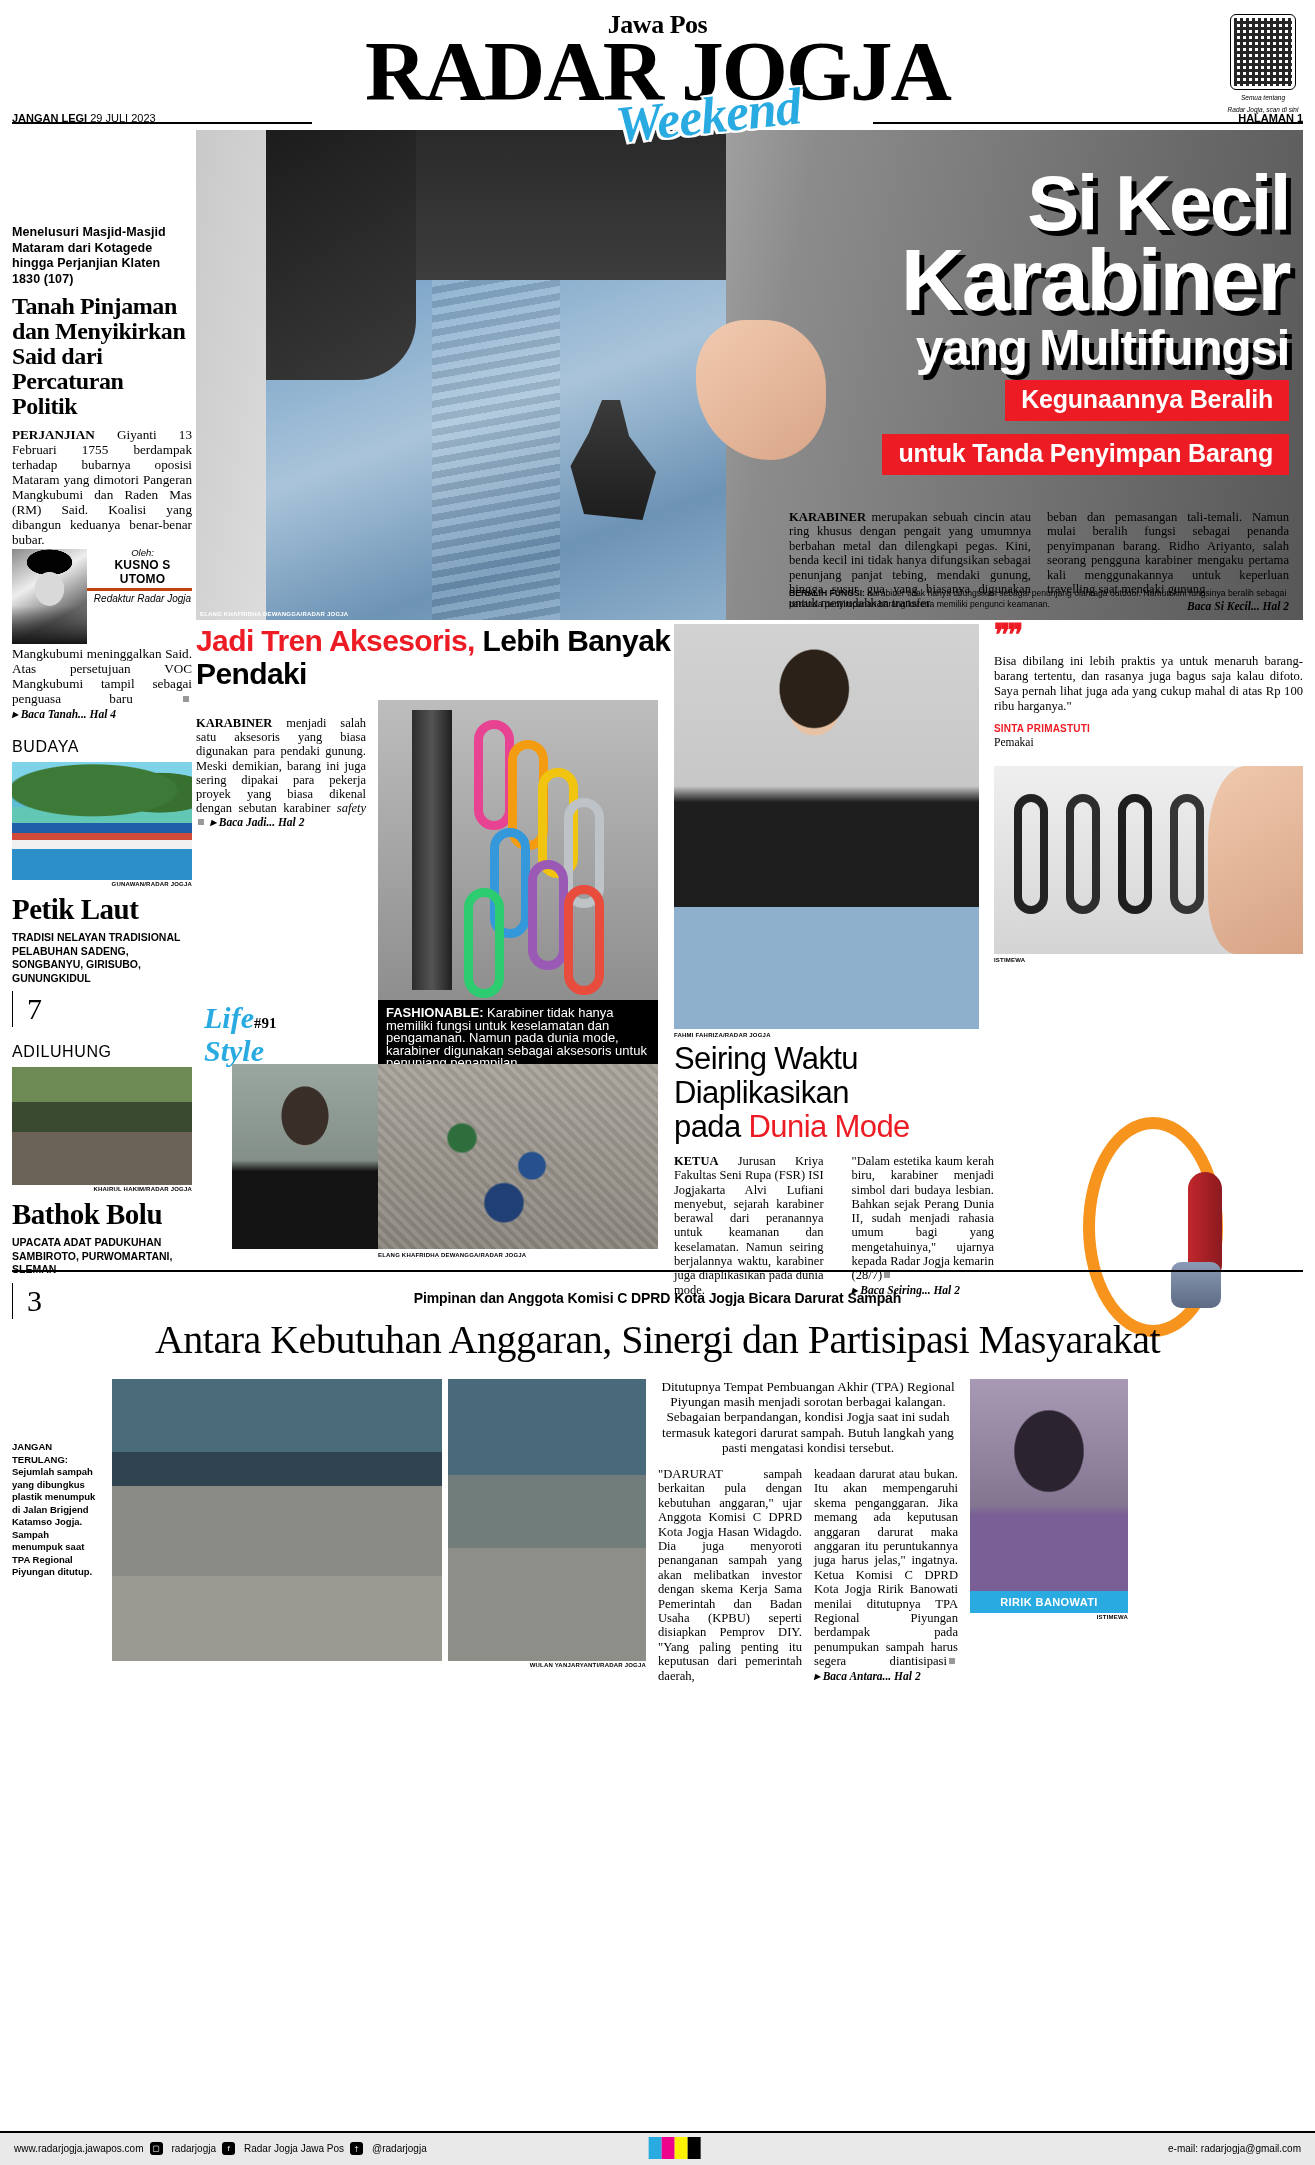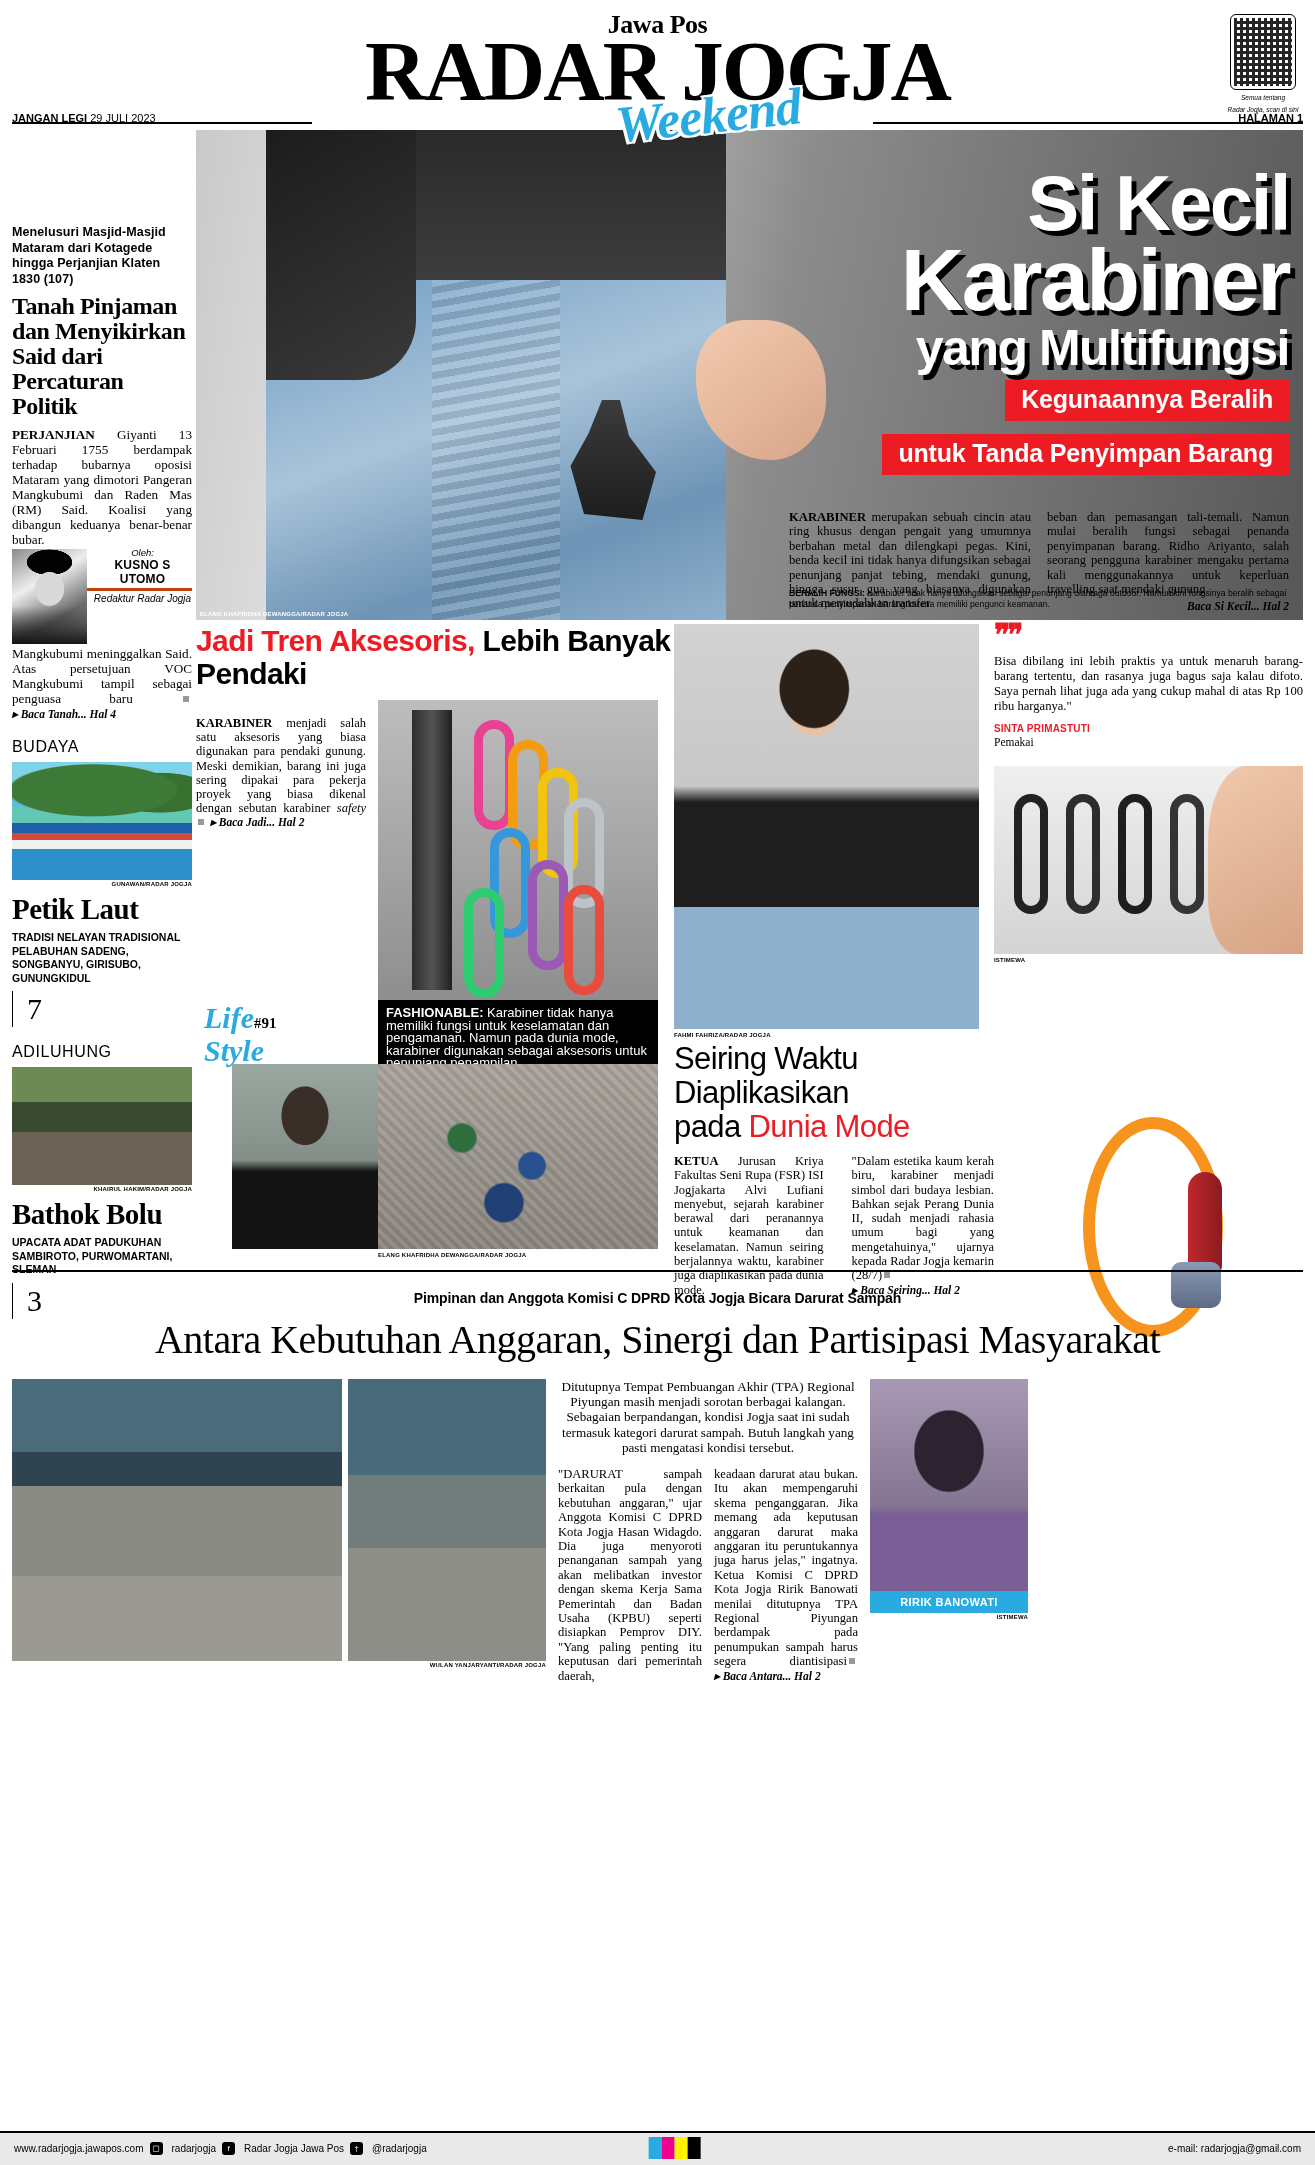--- a/index.html
+++ b/index.html
@@ -569,20 +569,23 @@
     </div>
   </div>
 
   <div class="hrule" style="top:1140px;"></div>
 
   <div id="bottom">
     <div class="b-kicker">Pimpinan dan Anggota Komisi C DPRD Kota Jogja Bicara Darurat Sampah</div>
     <div class="b-head">Antara Kebutuhan Anggaran, Sinergi  dan Partisipasi  Masyarakat</div>
 
     <div id="bgrid">
+      <div class="b-sidecap">
+        <b>JANGAN TERULANG:</b><span> Sejumlah sampah yang dibungkus plastik menumpuk di Jalan Brigjend Katamso Jogja. Sampah menumpuk saat TPA Regional Piyungan ditutup.</span>
+      </div>
 
       <div>
         <div style="display:flex; gap:6px;">
           <div class="b-photo1"></div>
           <div class="b-photo2"></div>
         </div>
         <div class="photo-credit" style="width:534px;">WULAN YANJARYANTI/RADAR JOGJA</div>
       </div>
 
       <div>

